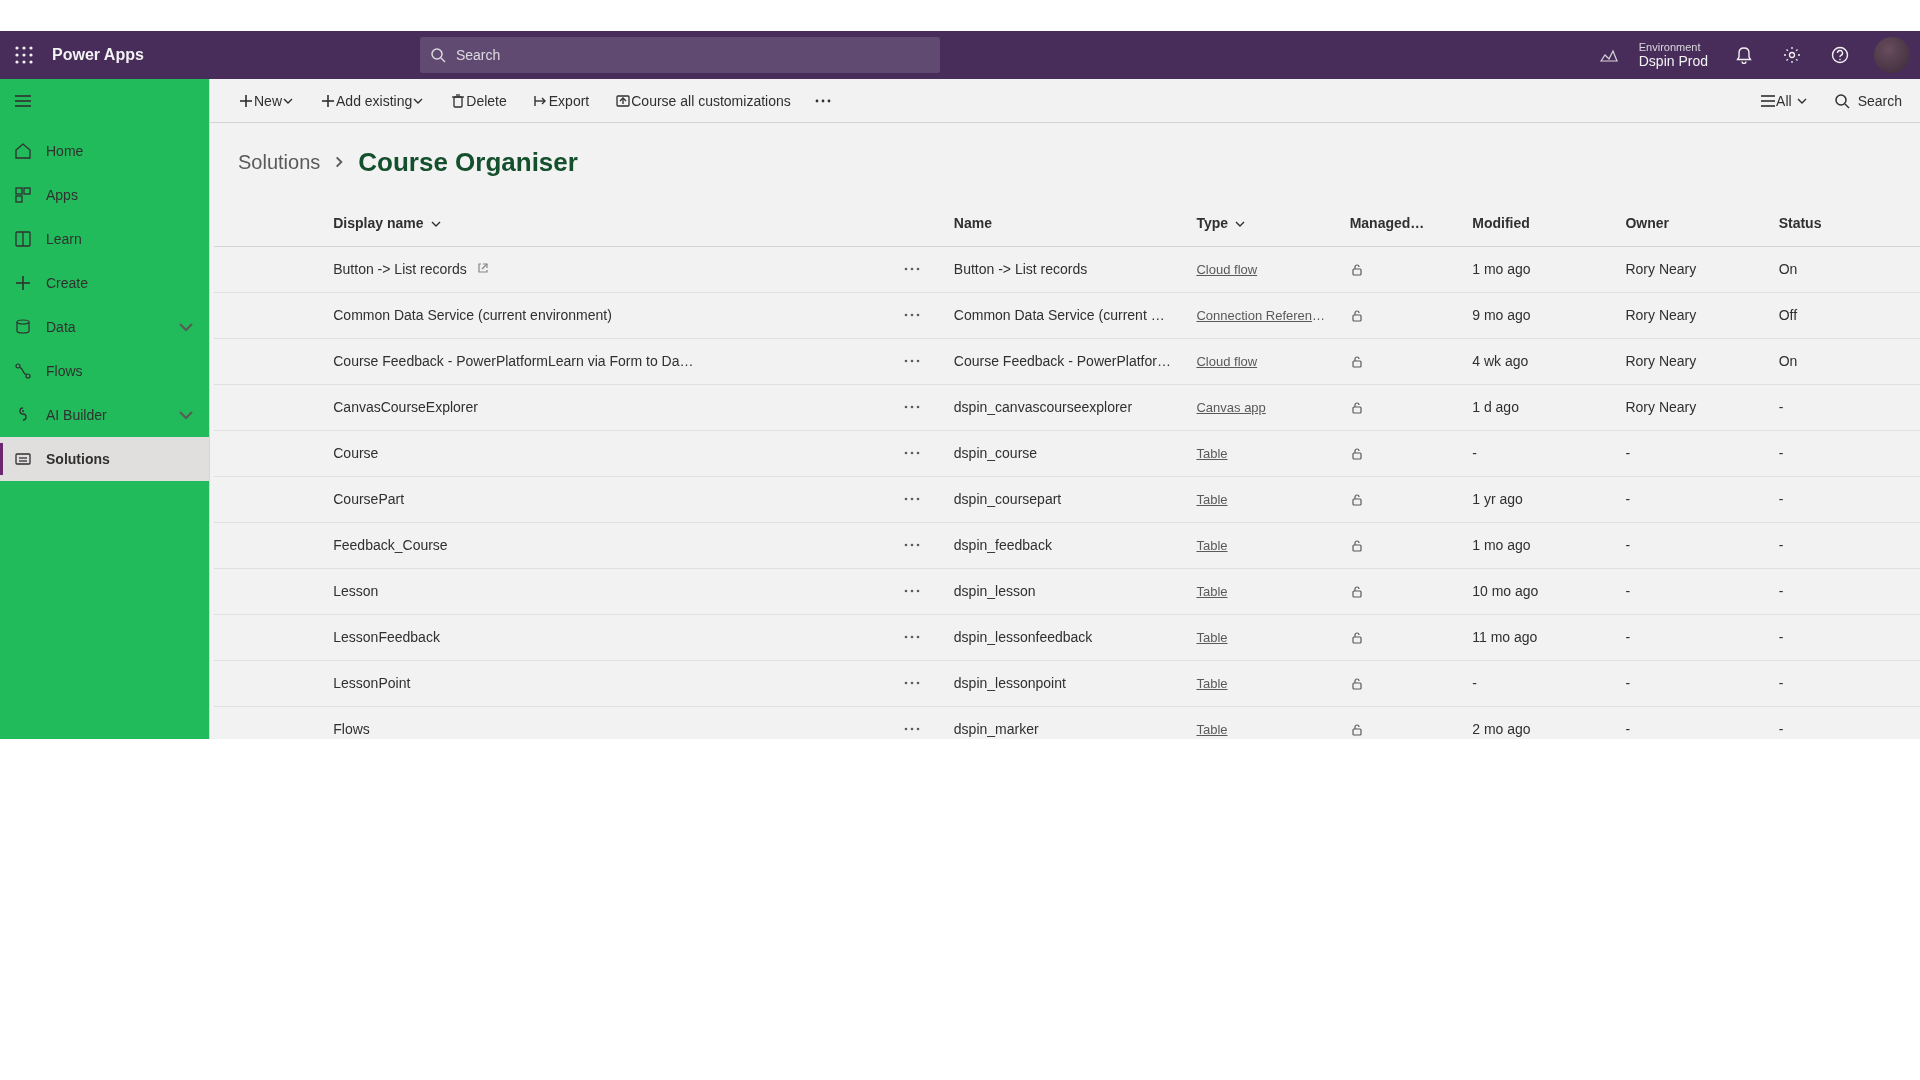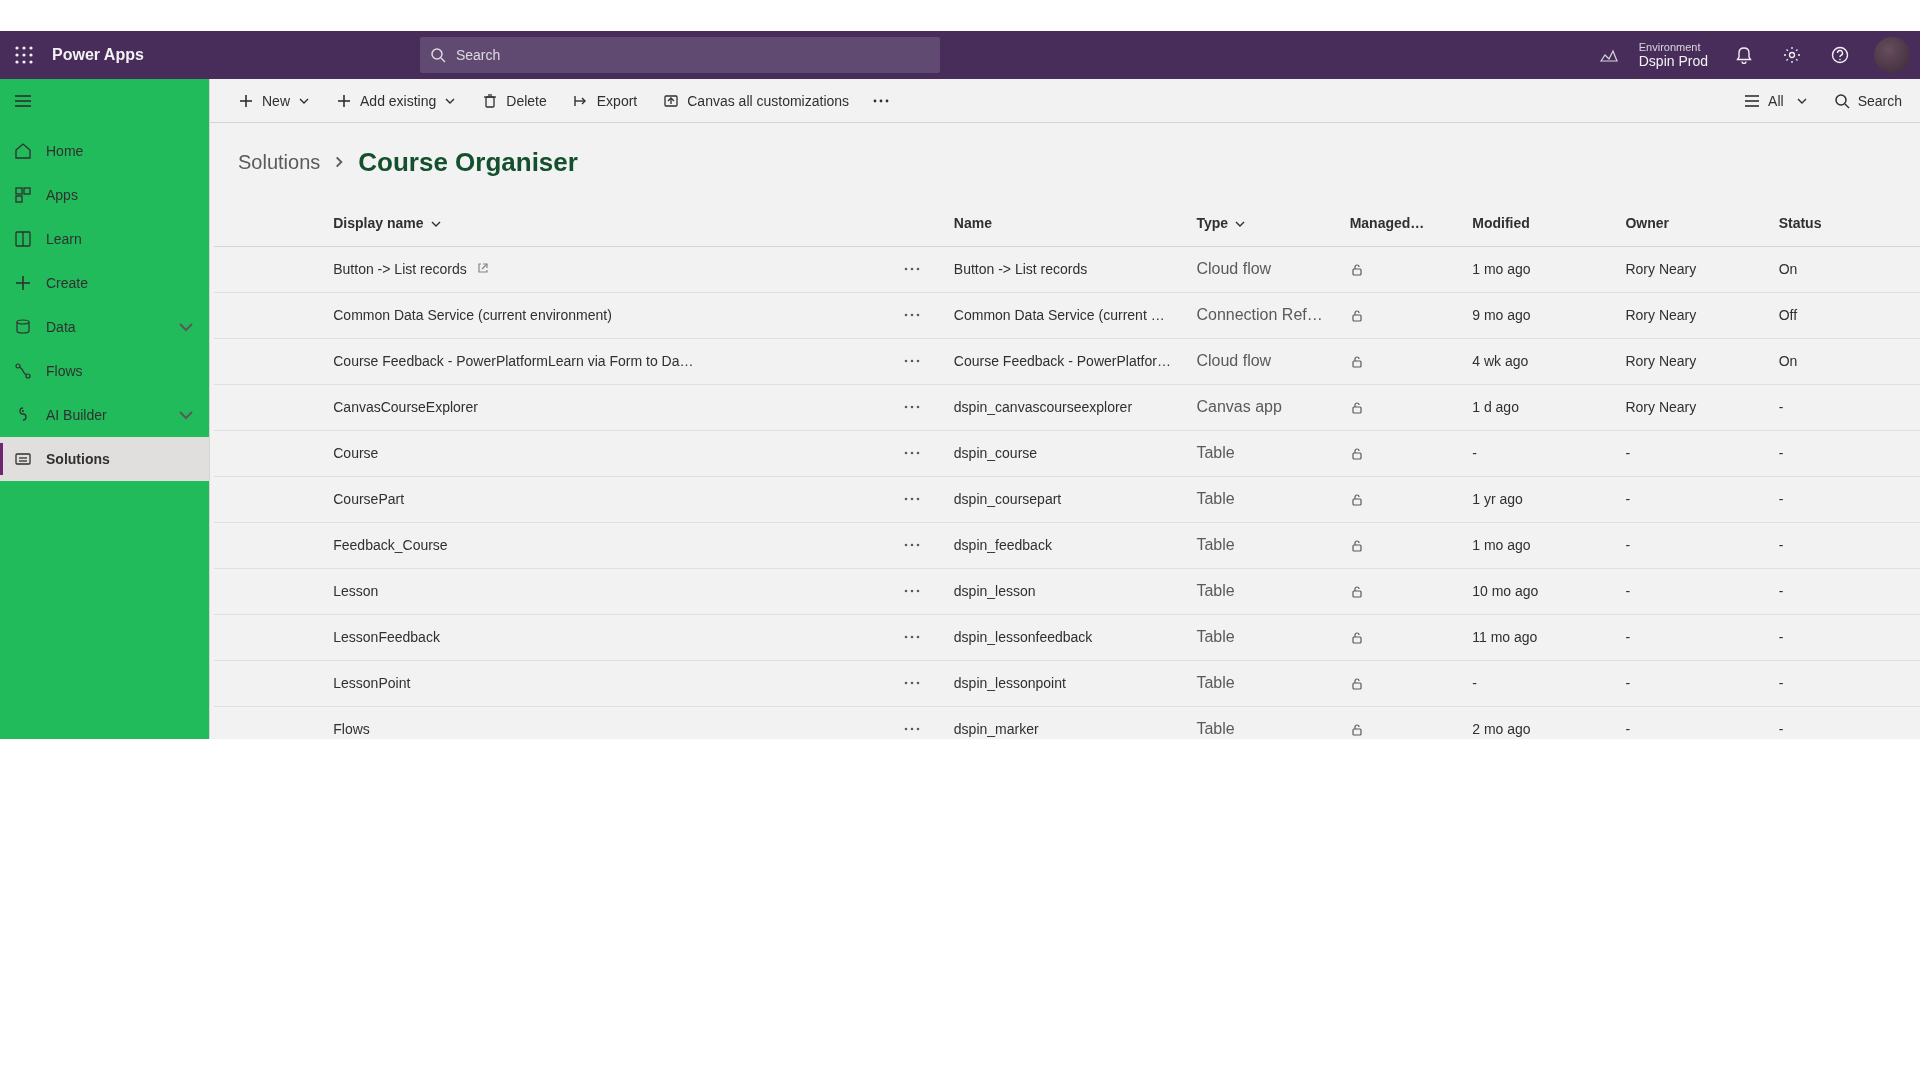--- a/index.html
+++ b/index.html
@@ -31,21 +31,21 @@
     .hamburger-row svg { width:18px; height:18px; }
     .nav { padding-top: 6px; }
     .nav-item { height:44px; display:flex; align-items:center; padding: 0 14px; gap:14px; cursor:pointer; color:#323130; }
     .nav-item svg { width:18px; height:18px; flex:0 0 18px; }
     .nav-item .chev { margin-left:auto; }
     .nav-item.active { background:#edebe9; font-weight:600; position:relative; }
     .nav-item.active::before { content:""; position:absolute; left:0; top:6px; bottom:6px; width:3px; background:#742774; }
 
     .main-col { flex:1; display:flex; flex-direction:column; min-width:0; }
     .cmd-bar { height:44px; border-bottom:1px solid #e1dfdd; display:flex; align-items:center; padding: 0 18px; gap: 6px; }
-    .cmd-btn { display:flex; align-items:center; gap:8px; padding: 0 10px; height:32px; cursor:pointer; border-radius:2px; color:#323130; }
+    .cmd-btn { display:flex; align-items:center; padding: 0 10px; height:32px; cursor:pointer; border-radius:2px; color:#323130; }
     .cmd-btn svg { width:16px; height:16px; }
     .cmd-btn .chev { width:12px; height:12px; }
     .cmd-spacer { flex:1; }
     .cmd-overflow { width:32px; justify-content:center; padding:0; }
     .filter-btn svg.lines { width:16px; height:14px; }
     .filter-btn .chev { width:12px; height:12px; margin-left:4px;}
     .cmd-search { display:flex; align-items:center; gap:8px; padding-left:10px; cursor:text; }
     .cmd-search svg { width:16px; height:16px; }
 
     
@@ -65,21 +65,21 @@
     col.c-more { width:46px; }
     col.c-name { width:190px; }
     col.c-type { width:120px; }
     col.c-man  { width:96px; }
     col.c-mod  { width:120px; }
     col.c-own  { width:120px; }
     col.c-stat { width:120px; }
     .sort-chev svg { width:12px; height:12px; margin-left:6px; vertical-align:middle; }
     .row-ellipsis { color:#605e5c; cursor:pointer; display:flex; align-items:center; justify-content:center; height:100%; }
     .row-ellipsis svg { width:16px; height:4px; }
-    .type-small { font-size:16px; color:#605e5c; }
+    .type-small { font-size:13px; color:#605e5c;text-decoration:underline; }
     .lock { color:#605e5c; }
     .lock svg { width:14px; height:14px; vertical-align:middle; }
     .ext-link svg { width:12px; height:12px; margin-left:10px; vertical-align:baseline; opacity:.7; }
     td.sel-cell { text-align:center; }
 
     
     .filter-area { height: 708px; position:relative; }
     .overlay-dim { position:absolute; inset:0; background: rgba(40, 30, 50, 0.06); pointer-events:none; }
   </style>
 </head>
@@ -256,21 +256,21 @@
               <line x1="2" y1="3" x2="2" y2="13"></line>
             </svg>
         <span>Export</span>
       </div>
       <div class="cmd-btn">
         <svg viewBox="0 0 16 16" fill="none" stroke="#323130" stroke-width="1.3">
               <rect x="2" y="3" width="12" height="10" rx="1"></rect>
               <polyline points="5,8 8,5 11,8"></polyline>
               <line x1="8" y1="5" x2="8" y2="11"></line>
             </svg>
-        <span>Canvas all customizations</span>
+        <span>Course all customizations</span>
       </div>
       <div class="cmd-btn cmd-overflow">
         <svg viewBox="0 0 16 4" fill="#323130">
               <circle cx="2" cy="2" r="1.4"></circle>
               <circle cx="8" cy="2" r="1.4"></circle>
               <circle cx="14" cy="2" r="1.4"></circle>
             </svg>
       </div>
       <div class="cmd-spacer"></div>
       <div class="cmd-btn filter-btn">

